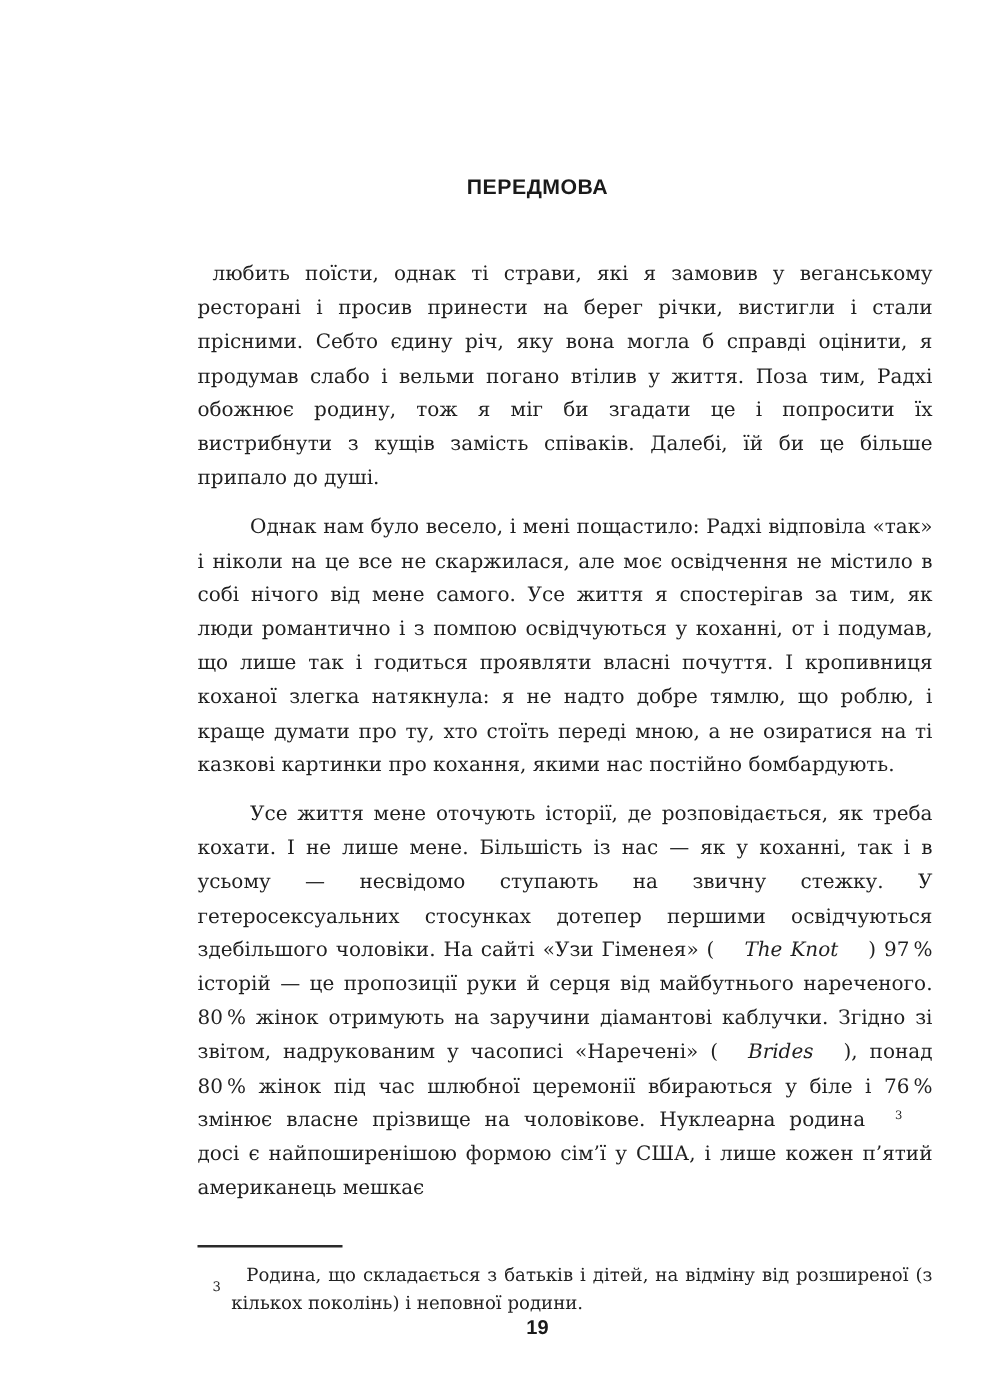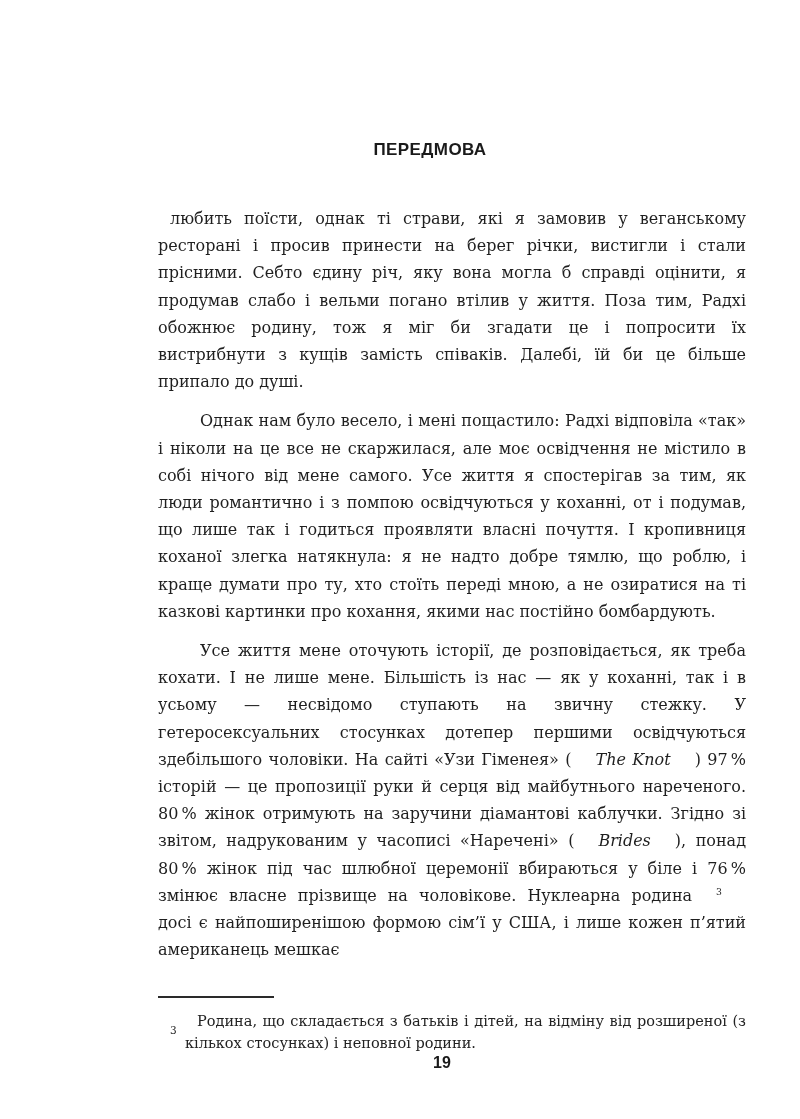--- a/index.html
+++ b/index.html
@@ -58,21 +58,21 @@
     text-align: justify;
     color: #222222;
   }
   .footnote-marker {
     position: absolute;
     left: 0; top: -3px;
     font-size: 10.5px;
   }
   .page-number {
     position: absolute;
-    top: 1006px; left: 88px; width: 612px;
+    top: 1006px; left: 76px; width: 612px;
     text-align: center;
     font-family: "Liberation Sans", sans-serif;
     font-weight: bold;
     font-size: 16px;
     color: #1a1a1a;
   }
 </style>
 </head>
 <body>
 
@@ -83,19 +83,19 @@
   <div class="body-text">
       <p><span>любить поїсти, однак ті страви, які я замовив у веганському ресторані і просив принести на берег річки, вистигли і стали прісними. Себто єдину річ, яку вона могла б справді оцінити, я продумав слабо і вельми погано втілив у життя. Поза тим, Радхі обожнює родину, тож я міг би згадати це і попросити їх вистрибнути з кущів замість співаків. Далебі, їй би це більше припало до душі.</span></p>
       <p class="indent"><span>Однак нам було весело, і мені пощастило: Радхі відповіла «так» і ніколи на це все не скаржилася, але моє освідчення не містило в собі нічого від мене самого. Усе життя я спо­стерігав за тим, як люди романтично і з помпою освідчують­ся у коханні, от і подумав, що лише так і годиться проявляти власні почуття. І кропивниця коханої злегка натякнула: я не надто добре тямлю, що роблю, і краще думати про ту, хто стоїть переді мною, а не озиратися на ті казкові картинки про кохання, якими нас постійно бомбардують.</span></p>
       <p class="indent"><span>Усе життя мене оточують історії, де розповідається, як треба кохати. І не лише мене. Більшість із нас — як у кохан­ні, так і в усьому — несвідомо ступають на звичну стежку. У гетеросексуальних стосунках дотепер першими освідчу­ються здебільшого чоловіки. На сайті «Узи Гіменея» (</span><i>The Knot</i><span>) 97 % історій — це пропозиції руки й серця від майбутнього нареченого. 80 % жінок отримують на заручини діамантові каблучки. Згідно зі звітом, надрукованим у часописі «На­речені» (</span><i>Brides</i><span>), понад 80 % жінок під час шлюбної церемонії вбираються у біле і 76 % змінює власне прізвище на чоло­вікове. Нуклеарна родина</span><sup>3</sup><span> досі є найпоширенішою фор­мою сім’ї у США, і лише кожен п’ятий американець мешкає</span></p>
     </div>
 
   <div class="footnote">
     <div class="footnote-rule"></div>
     <div class="footnote-body">
       <span class="footnote-marker">3</span>
-      <span>Родина, що складається з батьків і дітей, на відміну від розширеної (з кількох стосунках) і неповної родини.</span>
+      <span>Родина, що складається з батьків і дітей, на відміну від розширеної (з кількох поколінь) і неповної родини.</span>
     </div>
   </div>
 
   <div class="page-number">19</div>
 
 </div>
 
 </body></html>

